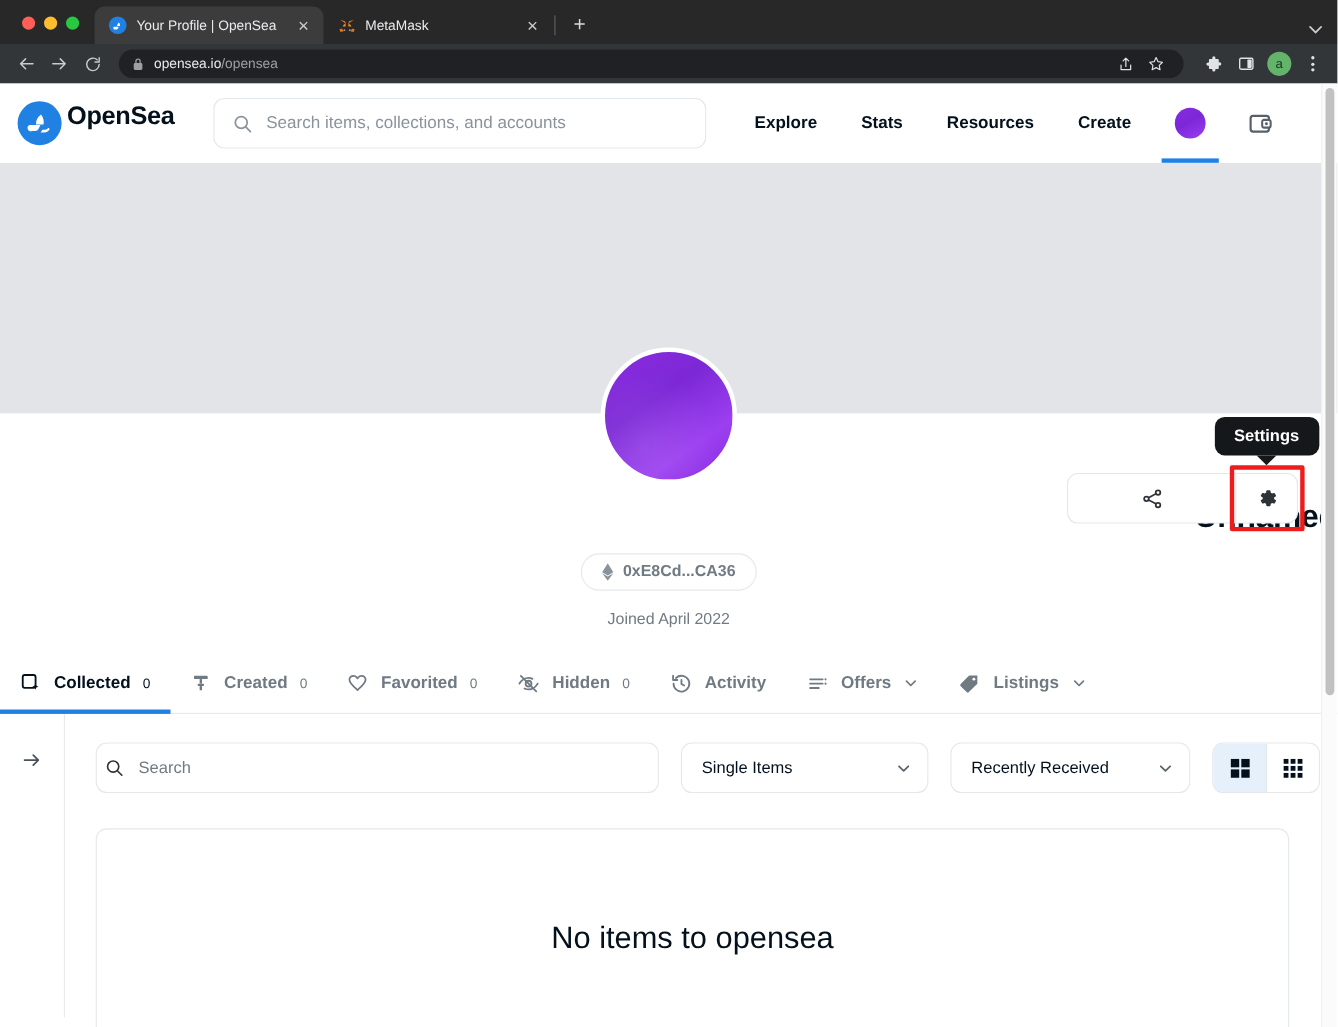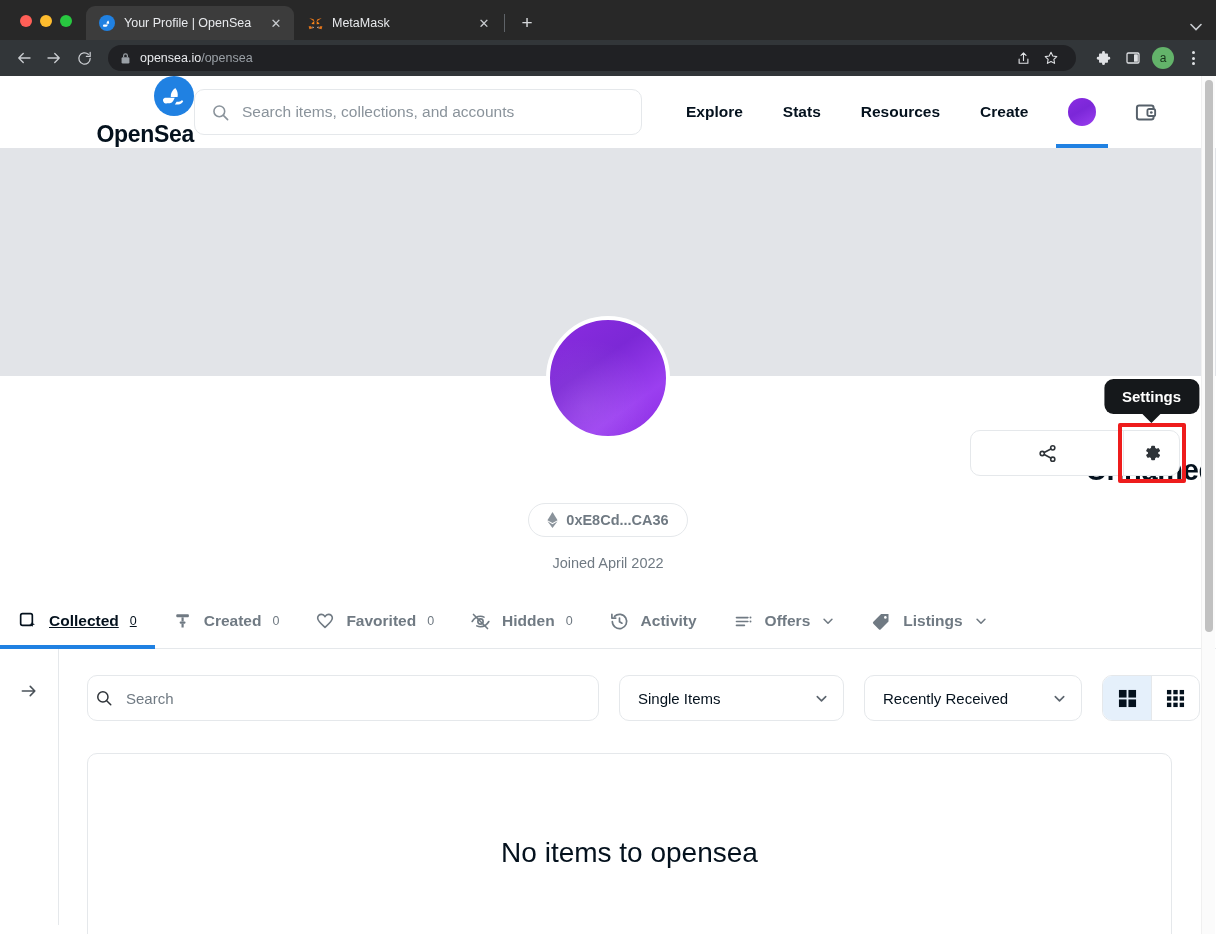--- a/index.html
+++ b/index.html
@@ -77,21 +77,21 @@
   .kebab { display: flex; flex-direction: column; gap: 2.5px; align-items: center; }
   .kebab i { width: 3px; height: 3px; border-radius: 50%; background: #e0e2e5; display: block; }
 
   
   .page { position: relative; width: 1216px; height: 858px; background: #fff; overflow: hidden; }
 
   .site-header {
     height: 72px; display: flex; align-items: center; padding: 0 0 0 16px;
     background: #fff; position: relative; z-index: 5;
   }
-  .logo { display: flex; align-items: flex-end; gap: 5px; width: 178px; flex-direction: column; }
+  .logo { display: flex; align-items: flex-start; gap: 5px; width: 178px; }
   .logo-mark { width: 40px; height: 40px; border-radius: 50%; background: #2081e2; display:flex; align-items:center; justify-content:center; }
   .logo-text { font-size: 23px; font-weight: bold; color: #04111d; letter-spacing: -0.3px; }
 
   .searchbox {
     width: 448px; height: 46px; border: 1px solid #e5e8eb; border-radius: 10px;
     display: flex; align-items: center; gap: 12px; padding: 0 16px; background: #fff;
   }
   .searchbox .ph { font-size: 15.5px; color: #8a939b; }
 
   .nav { display: flex; align-items: center; margin-left: 24px; height: 72px; justify-content: space-between; }
@@ -162,21 +162,21 @@
   .tabs-row {
     display: flex; align-items: flex-end; height: 54px; margin-top: 24px;
     border-bottom: 1px solid #e5e8eb; position: relative; padding-left: 0;
   }
   .ptab {
     display: flex; align-items: center; gap: 11px; height: 54px;
     padding: 0 18px; color: #707a83; font-size: 15.5px; font-weight: bold;
     position: relative;
   }
   .ptab .cnt { font-size: 12.5px; font-weight: normal; color: #707a83; }
-  .ptab.active { color: #04111d; text-decoration: underline; }
+  .ptab.active { color: #04111d; }
   .ptab.active .cnt { color: #04111d; }
   .ptab.active::after {
     content: ""; position: absolute; left: -18px; right: 0; bottom: -1px; height: 4px; background: #2081e2;
   }
   .ptab .chev { color: #707a83; display: flex; align-items: center; }
 
   
   .body-row { display: flex; height: 276px; }
   .filter-rail {
     width: 59px; border-right: 1px solid #e5e8eb; padding-top: 26px;

